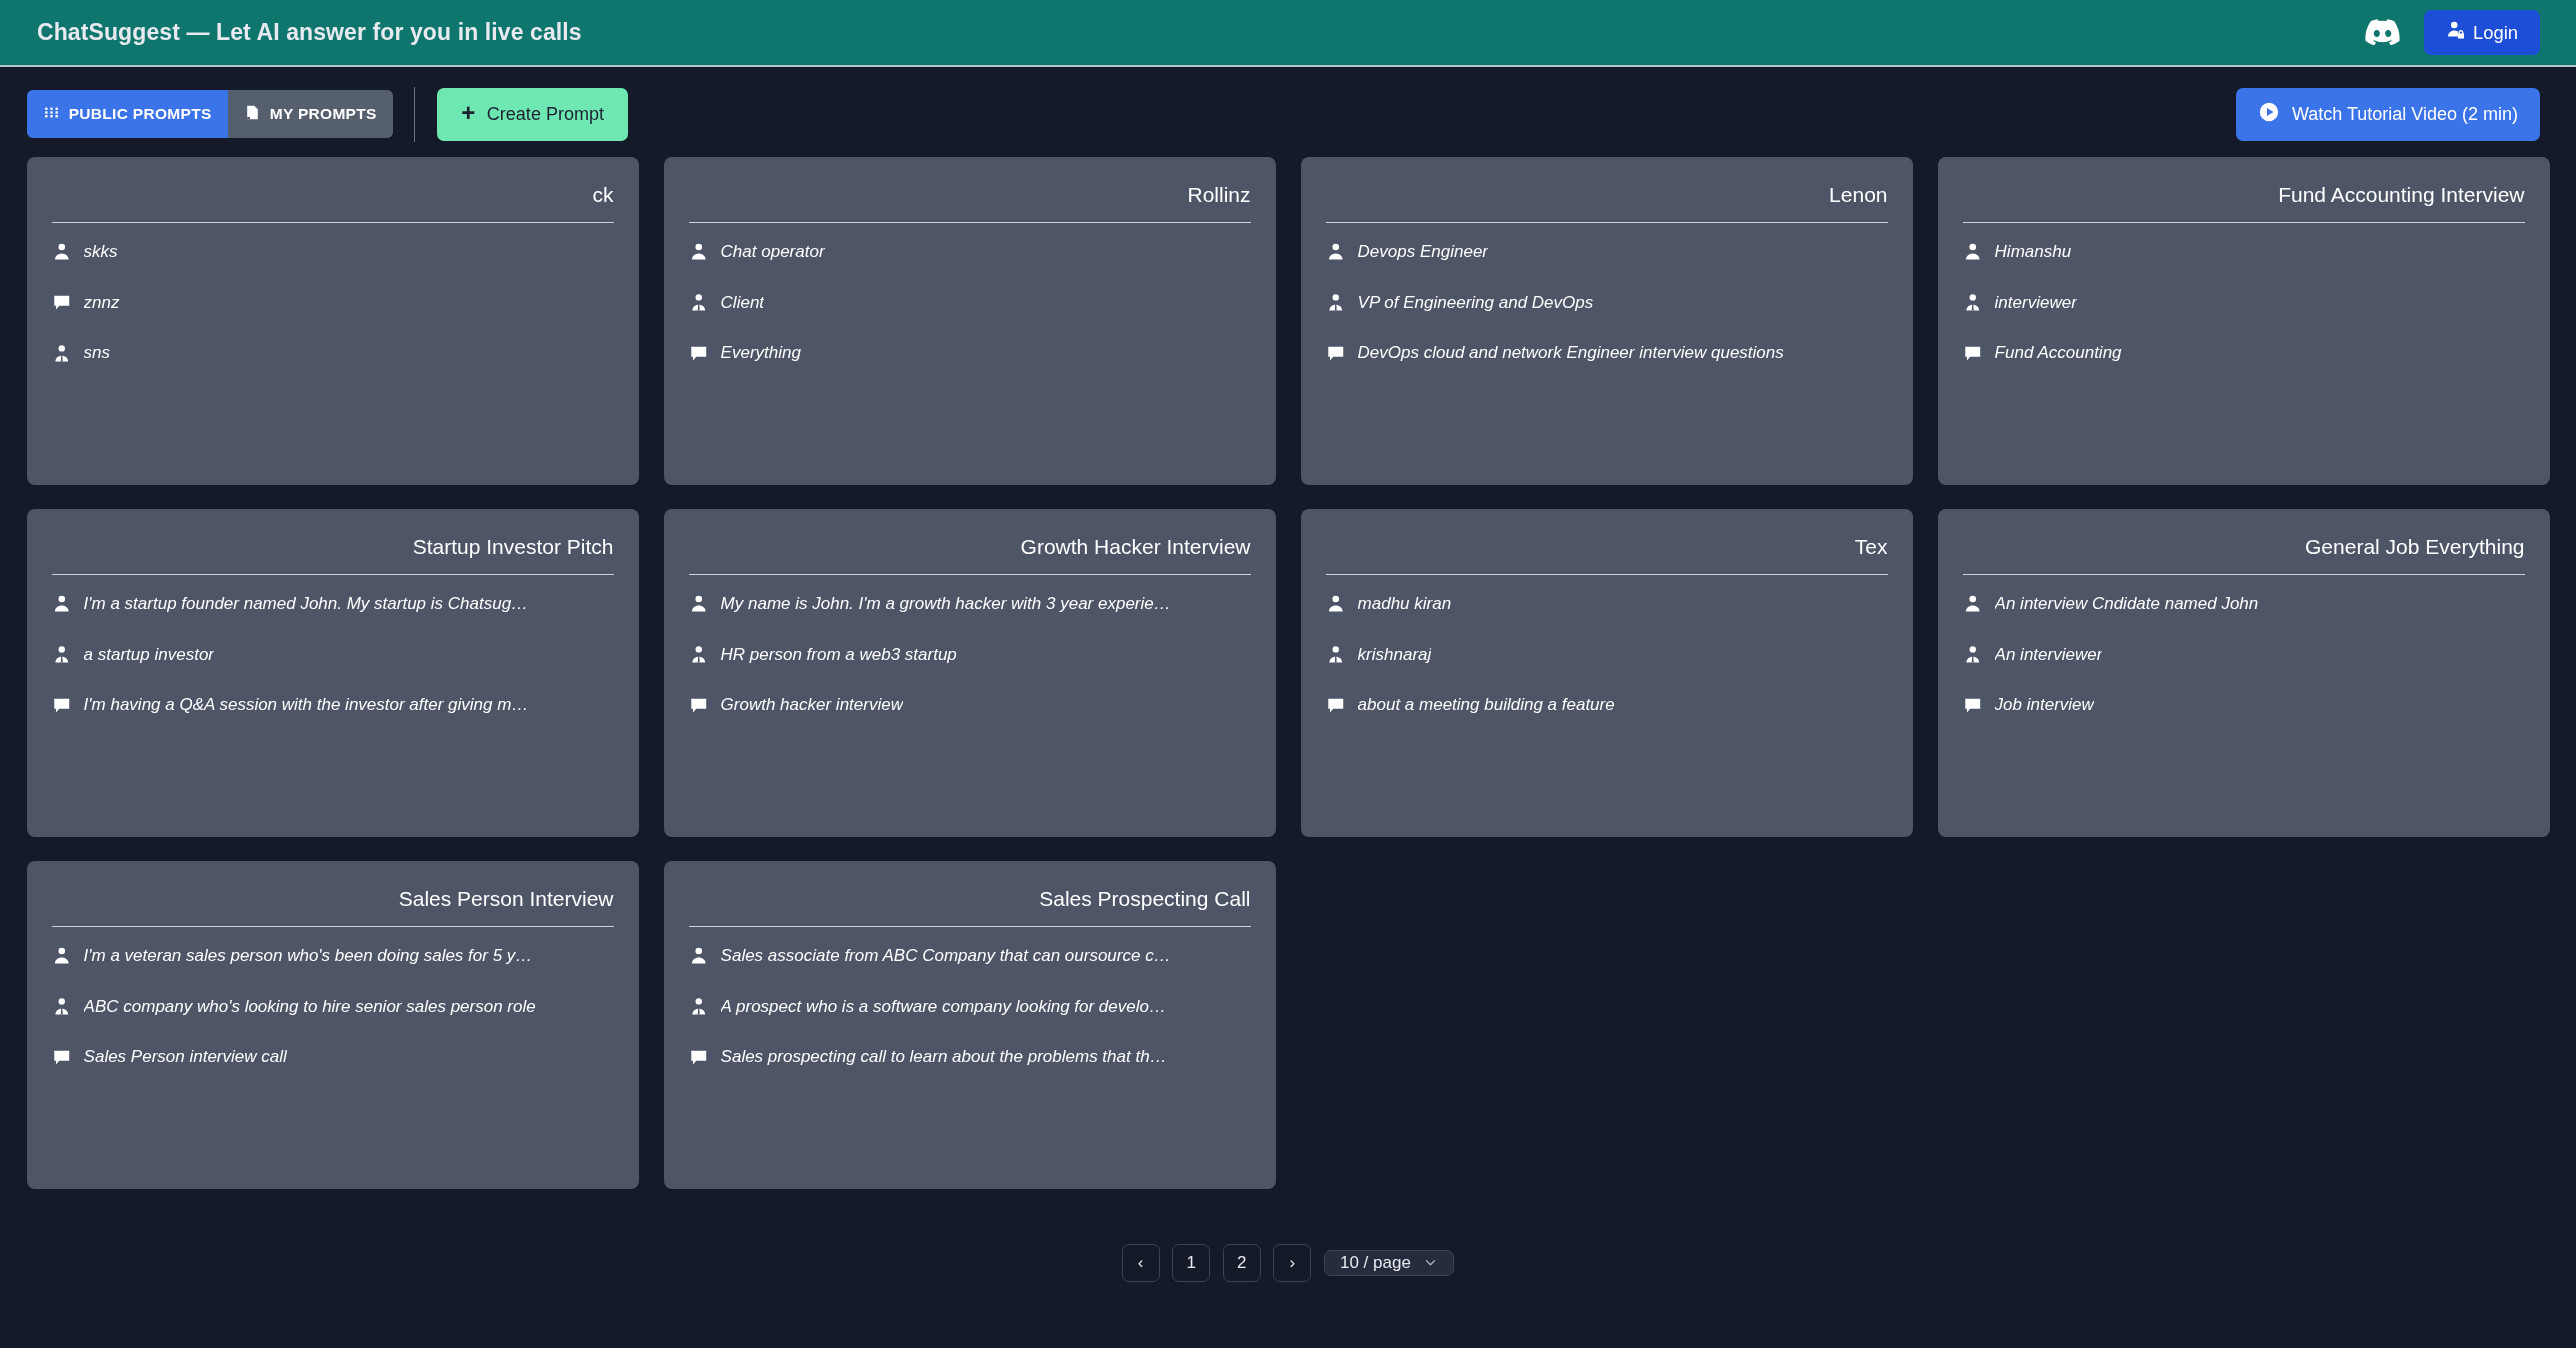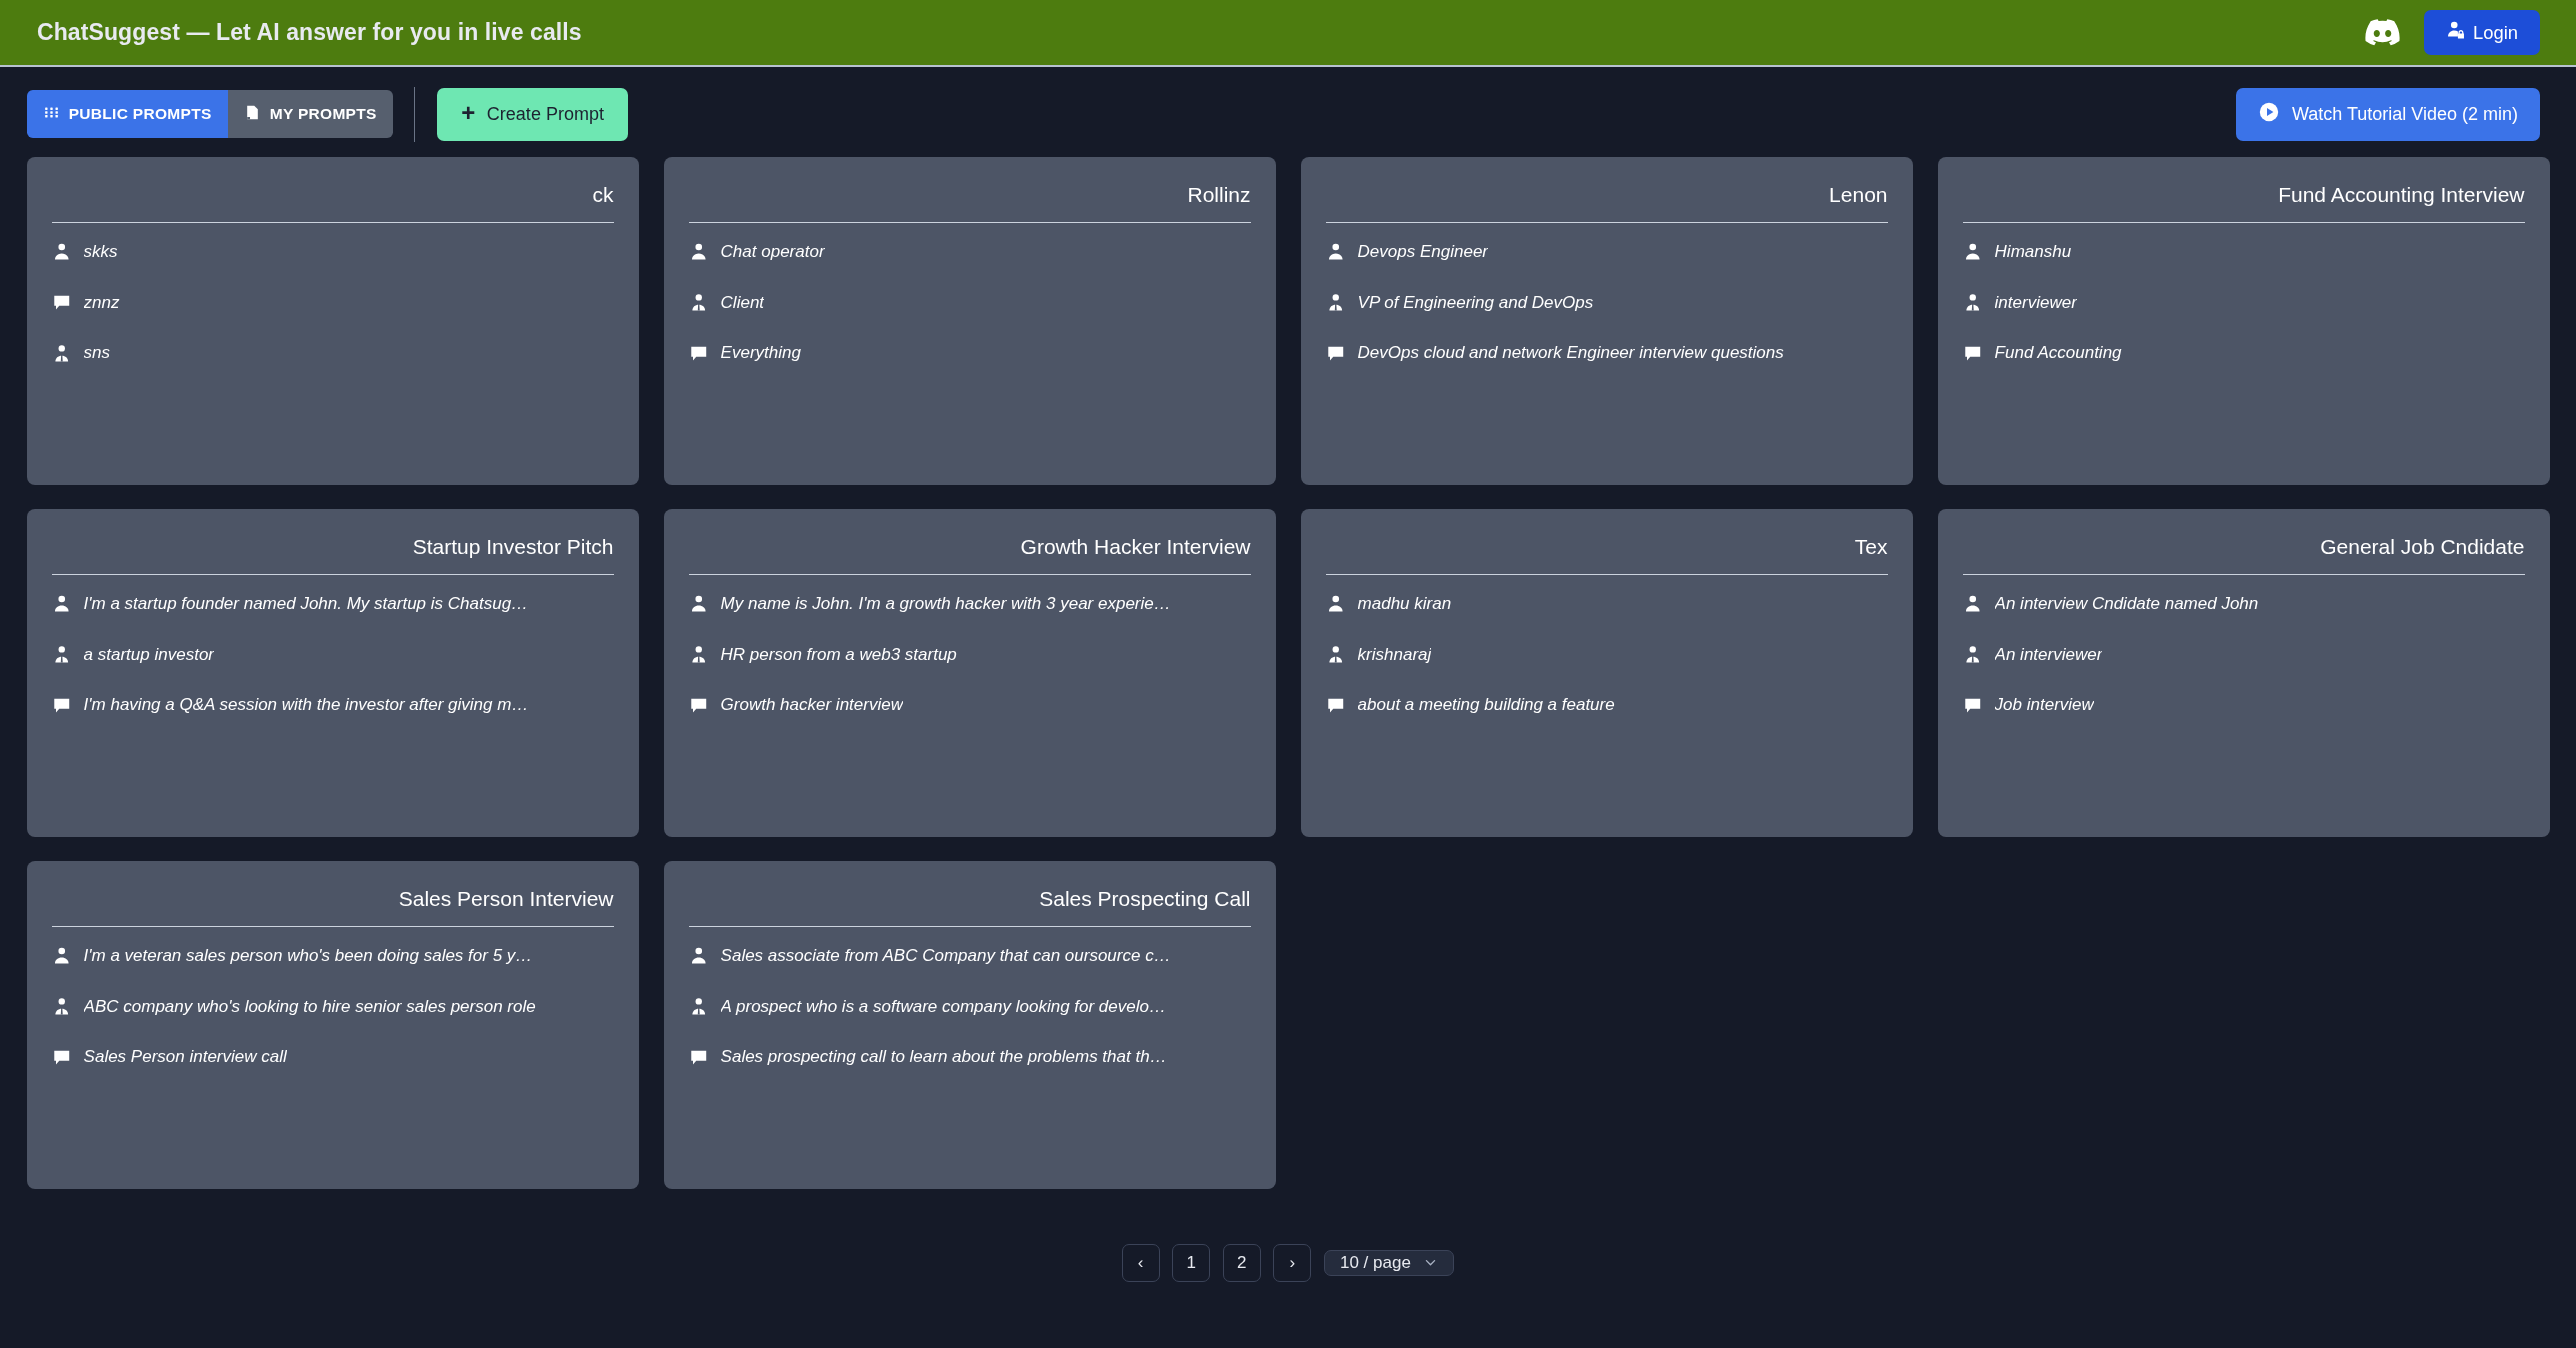--- a/index.html
+++ b/index.html
@@ -7,21 +7,21 @@
     width: 2576px; height: 1349px;
     background: #151a28;
     font-family: "Liberation Sans", sans-serif;
     color: #e8eaf0;
     overflow: hidden;
   }
 
   
   .header {
     height: 67px;
-    background: #4d7c0f;
+    background: #0f766e;
     border-bottom: 2.3px solid #b8c2d0;
     display: flex;
     align-items: center;
     justify-content: space-between;
     padding: 0 36px 0 37px;
   }
   .brand { font-size: 23px; font-weight: bold; letter-spacing: 0.1px; white-space: nowrap; }
   .brand .sub { font-weight: bold; }
   .header-right { display: flex; align-items: center; gap: 24px; }
   .discord-icon { width: 35px; height: 26.5px; display: block; }
@@ -428,21 +428,21 @@
       <div class="card-row">
         <span>
           <svg viewBox="0 0 24 24" class="ico">
             <path d="M2.8 3.4h18.4v12.4H8.9l-4 4.4v-4.4H2.8z" fill="#fff"></path>
           </svg>
         </span>
         <span class="txt">about a meeting building a feature</span>
       </div>
     </div>
     <div class="card">
-      <div class="card-title">General Job Cndidate</div>
+      <div class="card-title">General Job Everything</div>
       <div class="card-rule"></div>
       <div class="card-row">
         <span>
           <svg viewBox="0 0 24 24" class="ico">
             <circle cx="12" cy="6.2" r="4.1" fill="#fff"></circle>
             <path d="M3.6 21.5c0-4.3 3.8-7.4 8.4-7.4s8.4 3.1 8.4 7.4z" fill="#fff"></path>
           </svg>
         </span>
         <span class="txt">An interview Cndidate named John</span>
       </div>

